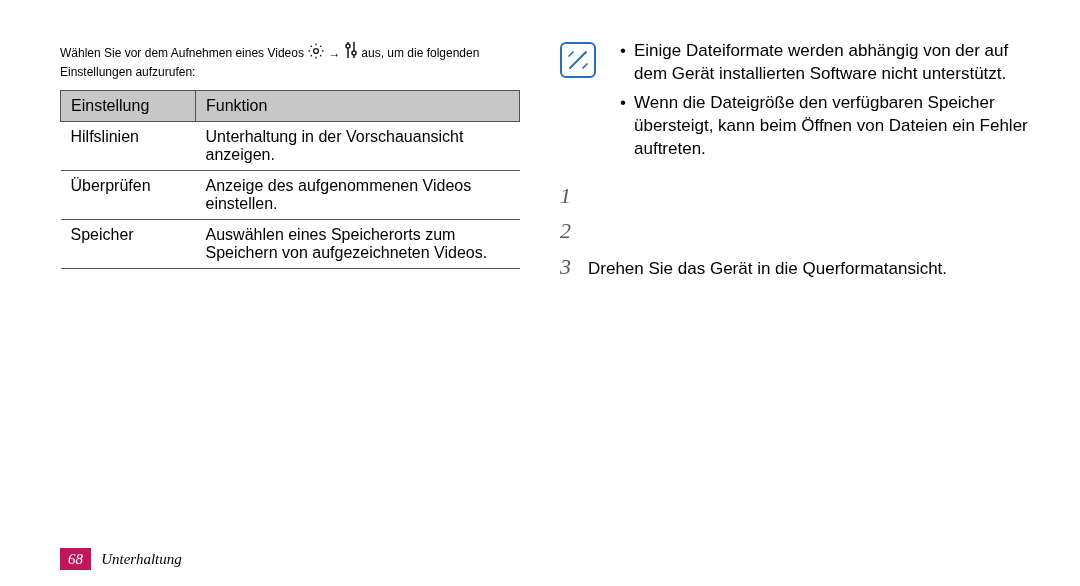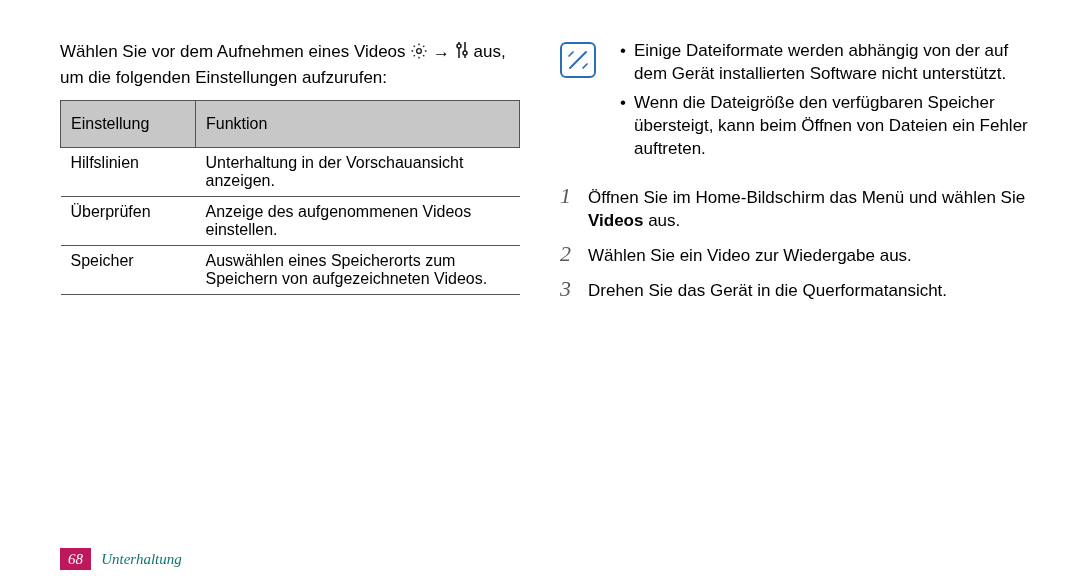--- a/index.html
+++ b/index.html
@@ -14,34 +14,34 @@
     display: flex;
     gap: 40px;
   }
   .col {
     flex: 1;
     min-width: 0;
   }
   .col-left { flex: 0 0 460px; }
   .col-right { flex: 1; }
   .intro-text {
-    font-size: 17px;
+    font-size: 12px;
     line-height: 1.35;
     margin-bottom: 10px;
   }
   table.settings {
     width: 100%;
     border-collapse: collapse;
     font-size: 16px;
   }
   table.settings th {
     background: #c7c7c7;
     text-align: left;
     font-weight: normal;
-    padding: 14px 10px;
+    padding: 6px 10px;
     border: 1px solid #555;
   }
   table.settings td {
     padding: 6px 10px;
     border-bottom: 1px solid #555;
     vertical-align: top;
   }
   table.settings tr td:first-child {
     width: 135px;
   }
@@ -116,21 +116,21 @@
   .footer .pagenum {
     background: #be185d;
     color: #fff;
     padding: 3px 8px;
     font-style: italic;
     font-family: Georgia, serif;
     margin-right: 6px;
   }
   .footer .section {
     font-style: italic;
-    color: #0f766e;
+    color: #000000;
     font-family: Georgia, serif;
   }
   .inline-icon {
     display: inline-block;
     vertical-align: -3px;
   }
 </style>
 </head>
 <body>
 
@@ -190,27 +190,23 @@
       </svg>
     </div>
     <ul class="note-list">
       <li>Einige Dateiformate werden abhängig von der auf dem Gerät installierten Software nicht unterstützt.</li>
       <li>Wenn die Dateigröße den verfügbaren Speicher übersteigt, kann beim Öffnen von Dateien ein Fehler auftreten.</li>
     </ul>
   </div>
 
   <div class="step">
     <span class="num">1</span>
-    <span>
-      <span>Öffnen Sie im Home-Bildschirm das Menü und wählen Sie </span><b>Videos</b><span> aus.</span>
-    </span>
   </div>
   <div class="step">
     <span class="num">2</span>
-    <span>Wählen Sie ein Video zur Wiedergabe aus.</span>
   </div>
   <div class="step">
     <span class="num">3</span>
     <span>Drehen Sie das Gerät in die Querformatansicht.</span>
   </div>
 </div>
 
 <div class="footer">
   <span class="pagenum">68</span>
   <span class="section">Unterhaltung</span>

